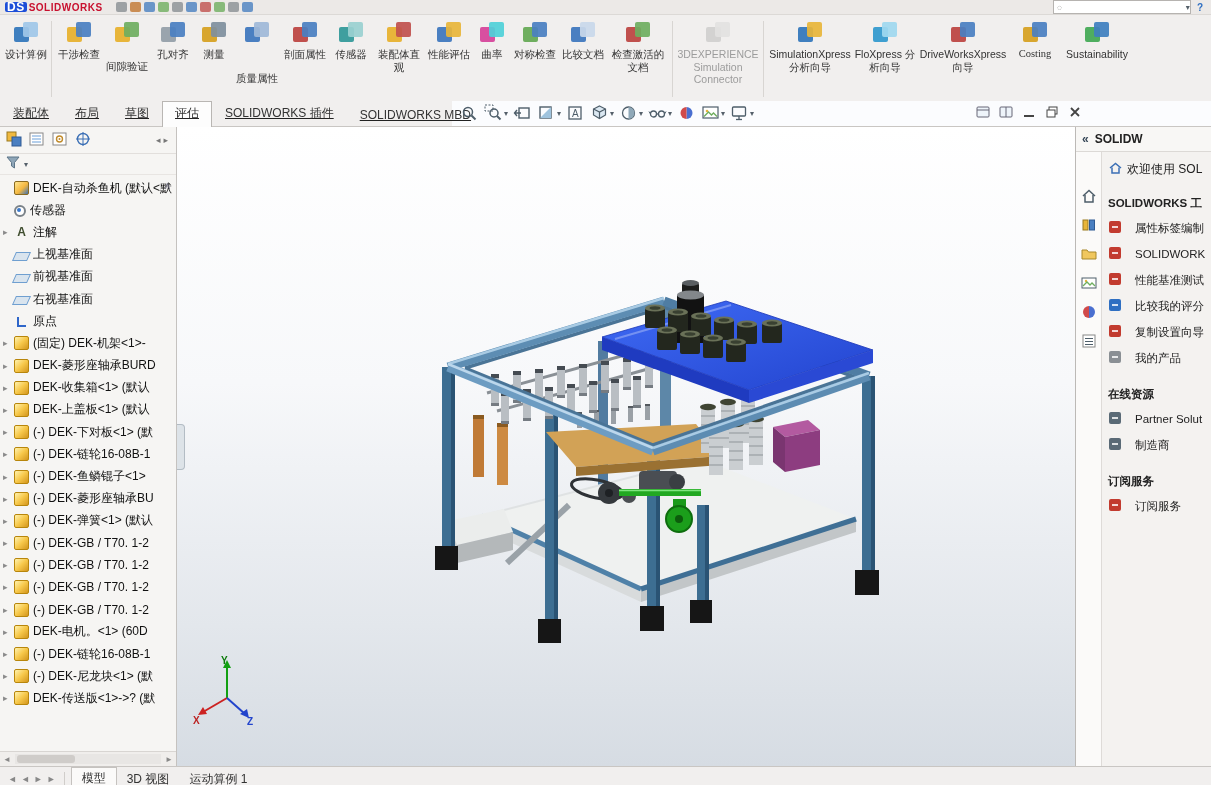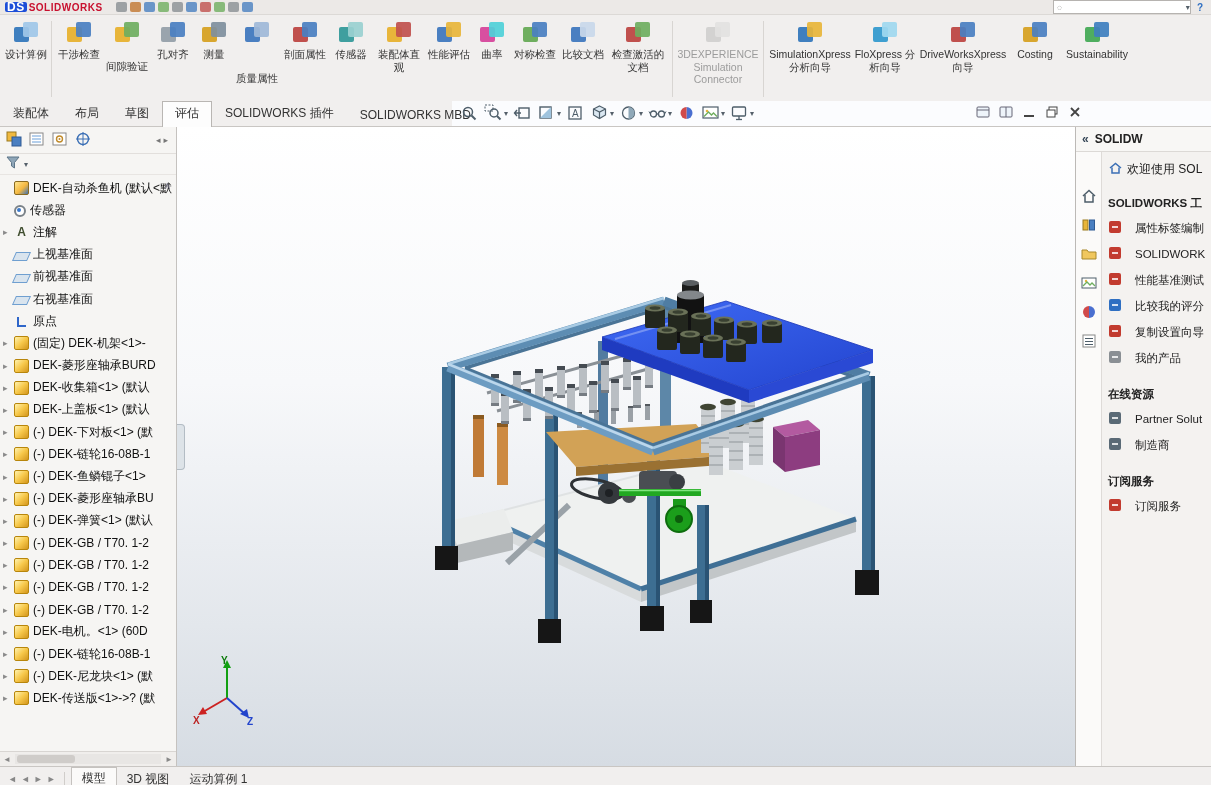--- a/index.html
+++ b/index.html
@@ -19,21 +19,21 @@
   .ribbon{height:84px;display:flex;align-items:stretch;padding:2px 0 0 4px;background:#f1efee;}
   .ritem{display:flex;flex-direction:column;align-items:center;padding-top:3px;flex:none;}
   .ricon{height:28px;}
   .rlabel{font-size:10.5px;line-height:1.2;text-align:center;color:#333;}
   .rdis .rlabel{color:#9c9c9c;}
   .rdis svg{opacity:.45;}
   .rsep{width:1px;background:#d8d5d2;margin:4px 3px;flex:none;}
 
   
   .ctabs{height:25px;position:relative;display:flex;align-items:flex-end;border-bottom:1px solid #c9c6c3;
-         background:linear-gradient(90deg,#f1efee 0,#f1efee 452px,#fbfcfe 452px,#fbfcfe 100%);}
+         background:linear-gradient(90deg,#f1efee 0,#f1efee 452px,#fbfcfe 452px,#fbfcfe 100%);text-decoration:underline;}
   .ctab{padding:3px 12px 4px;color:#333;border:1px solid transparent;border-bottom:none;white-space:nowrap;}
   .ctab.active{background:#fdfdfd;border-color:#b9b6b3;margin-bottom:-1px;padding-bottom:5px;}
   .headsup{position:absolute;left:458px;top:2px;display:flex;align-items:center;gap:1px;}
   .hbtn{display:flex;align-items:center;padding:1px 2px;border-radius:2px;}
   .caret{font-size:8px;color:#55606a;margin-left:1px;}
   .docctl{position:absolute;right:128px;top:3px;display:flex;gap:7px;align-items:center;}
 
   
   .main{display:flex;height:639px;}
 
@@ -243,21 +243,21 @@
           </svg></div>
         <div class="rlabel">FloXpress 分析向导</div>
       </div>
       <div class="ritem" style="width: 92px;">
         <div class="ricon"><svg width="28" height="26" viewBox="0 0 28 26">
             <rect x="2" y="7" width="15" height="15" rx="2" fill="#c0504d"></rect>
             <rect x="11" y="2" width="15" height="15" rx="2" fill="#4a7fc1" opacity="0.92"></rect>
           </svg></div>
         <div class="rlabel">DriveWorksXpress 向导</div>
       </div>
-      <div class="ritem" style="width: 52px;">
+      <div class="ritem" style="width: 52px; font-family: Liberation Serif, serif;">
         <div class="ricon"><svg width="28" height="26" viewBox="0 0 28 26">
             <rect x="2" y="7" width="15" height="15" rx="2" fill="#d8a62f"></rect>
             <rect x="11" y="2" width="15" height="15" rx="2" fill="#4a7fc1" opacity="0.92"></rect>
           </svg></div>
         <div class="rlabel">Costing</div>
       </div>
       <div class="ritem" style="width: 72px;">
         <div class="ricon"><svg width="28" height="26" viewBox="0 0 28 26">
             <rect x="2" y="7" width="15" height="15" rx="2" fill="#4fae5f"></rect>
             <rect x="11" y="2" width="15" height="15" rx="2" fill="#3f7fbf" opacity="0.92"></rect>

